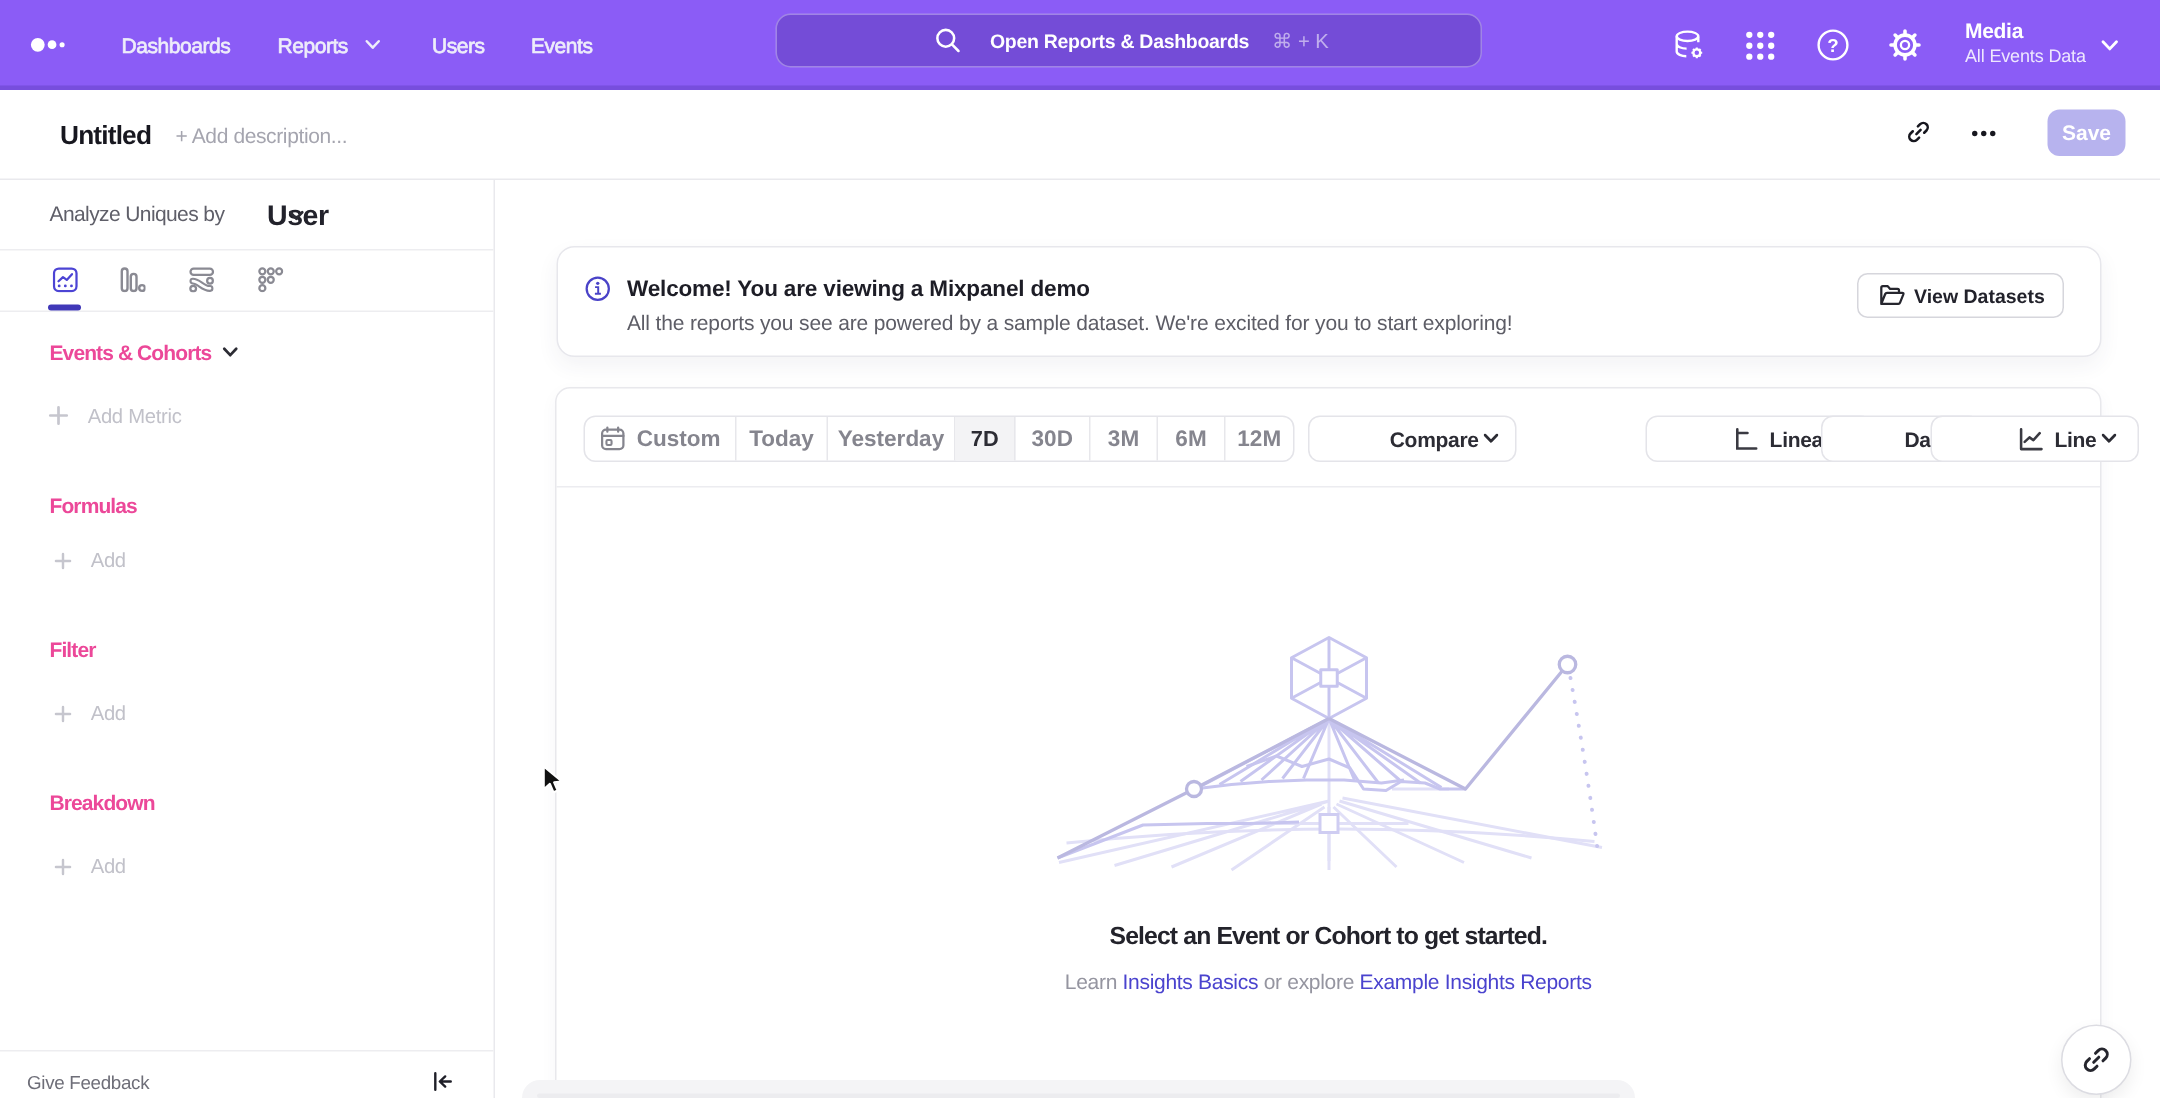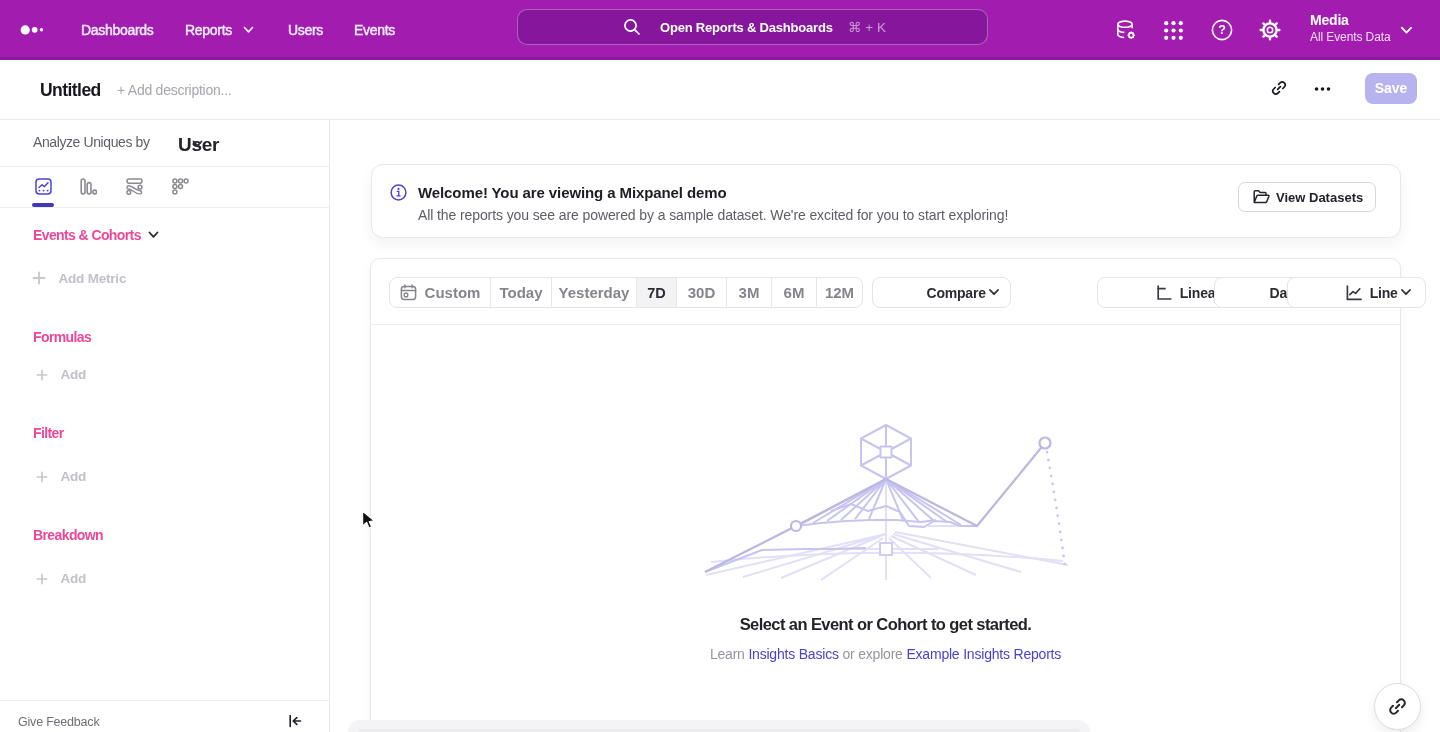--- a/index.html
+++ b/index.html
@@ -1,41 +1,41 @@
 <!DOCTYPE html>
 <html><head>
 <meta charset="utf-8">
 <style>
 html,body{margin:0;padding:0;}
 body{width:1440px;height:732px;overflow:hidden;position:relative;background:#fff;
   font-family:"Liberation Sans",sans-serif;-webkit-font-smoothing:antialiased;}
 .abs{position:absolute;}
 
-#nav{position:absolute;left:0;top:0;width:1440px;height:60px;background:#a21caf;}
+#nav{position:absolute;left:0;top:0;width:1440px;height:60px;background:#8b5cf6;}
 #nav .navlink{position:absolute;top:0;height:60px;line-height:60px;color:#eeedfa;
   font-size:14px;letter-spacing:-0.3px;font-weight:500;-webkit-text-stroke:0.45px #eeedfa;}
 #search{position:absolute;left:517px;top:9px;width:469px;height:34px;border:1px solid rgba(255,255,255,.32);
   border-radius:10px;background:rgba(10,5,80,.18);}
 #search .ph{position:absolute;left:142px;top:0;height:34px;line-height:35px;color:#fff;
   font-size:13px;font-weight:700;letter-spacing:-0.2px;}
 #search .kbd{position:absolute;left:330px;top:0;height:34px;line-height:35px;color:rgba(255,255,255,.55);
   font-size:13.5px;}
 
 #hdr{position:absolute;left:0;top:60px;width:1440px;height:59px;background:#fff;border-bottom:1px solid #e9e9ed;}
 #hdr .title{position:absolute;left:40px;top:0;height:59px;line-height:61px;font-size:17.5px;font-weight:700;color:#17171f;letter-spacing:-0.55px;}
 #hdr .desc{position:absolute;left:117px;top:0;height:59px;line-height:60px;font-size:14px;letter-spacing:-0.25px;color:#a5a5af;text-align:center;}
 #save{position:absolute;left:1365px;top:13px;width:52px;height:31px;border-radius:8px;background:#b7b3ee;
   color:#fff;font-size:14px;font-weight:700;text-align:center;line-height:31px;}
 
 #side{position:absolute;left:0;top:120px;width:329px;height:612px;background:#fff;border-right:1px solid #e9e9ed;}
 #side .row1{position:absolute;left:0;top:0;width:329px;height:46px;border-bottom:1px solid #ededf0;}
 #side .row2{position:absolute;left:0;top:47px;width:329px;height:40px;border-bottom:1px solid #ededf0;}
 .gtxt{color:#5f5f69;font-size:14px;letter-spacing:-0.4px;}
 #side .lbl{font-weight:700;font-size:14px;letter-spacing:-0.6px;color:#ec4899;}
-#side .addl{color:#c1c1c9;font-weight:700;font-size:13.5px;letter-spacing:-0.2px;}
+#side .addl{color:#c1c1c9;font-weight:400;font-size:13.5px;letter-spacing:-0.2px;}
 #side .foot{position:absolute;left:0;top:580px;width:329px;height:32px;border-top:1px solid #ededf0;}
 
 #banner{position:absolute;left:371px;top:164px;width:1028px;height:72px;background:#fff;
   border:1px solid #e7e7ec;border-radius:12px;box-shadow:0 6px 14px rgba(50,50,90,.06);}
 #banner .t1{position:absolute;left:46px;top:19px;font-size:15px;font-weight:700;color:#1d1d26;letter-spacing:-0.1px;}
 #banner .t2{position:absolute;left:46px;top:42px;font-size:14px;color:#5d5d66;letter-spacing:-0.1px;}
 #vds{position:absolute;left:866px;top:17px;width:136px;height:28px;border:1px solid #d6d6dc;border-radius:7px;background:#fff;}
 #vds span{position:absolute;left:37px;top:0;line-height:29px;font-size:13px;font-weight:700;color:#22222b;}
 #card{position:absolute;left:370px;top:258px;width:1029px;height:500px;background:#fff;
   border:1px solid #e8e8ec;border-radius:10px;box-shadow:0 4px 12px rgba(50,50,90,.04);}

